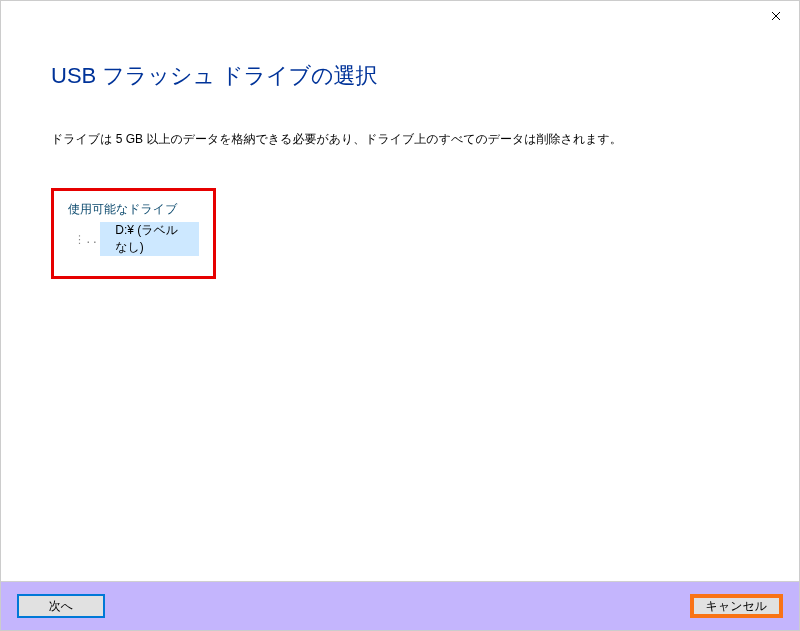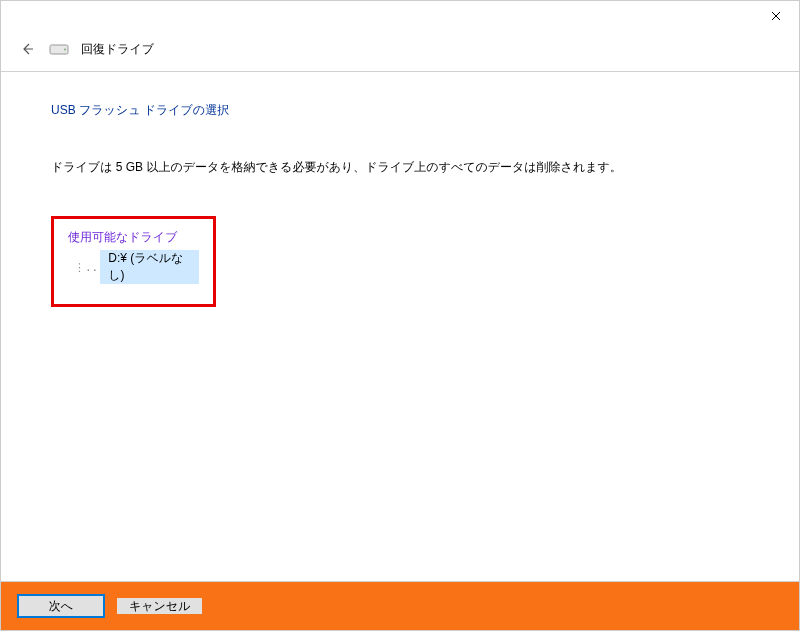--- a/index.html
+++ b/index.html
@@ -56,62 +56,62 @@
     }
     .header-title {
       font-size: 12px;
       color: #000;
     }
     .content {
       flex: 1;
       padding: 30px 50px;
     }
     .page-title {
-      font-size: 12px;
+      font-size: 22px;
       color: #003399;
       font-weight: normal;
       margin-bottom: 40px;
     }
     .description {
       font-size: 12px;
       color: #000;
       margin-bottom: 40px;
     }
     .highlight-box {
       border: 3px solid #e60000;
       padding: 10px 14px 20px 14px;
       width: 165px;
     }
     .drives-label {
       font-size: 12px;
-      color: #6d28d9;
+      color: #0c4a6e;
       margin-bottom: 4px;
     }
     .drive-tree-item {
       display: flex;
       align-items: center;
       gap: 2px;
       padding-left: 6px;
     }
     .tree-connector {
       color: #888;
       font-size: 11px;
       font-family: monospace;
     }
     .drive-item-text {
       background: #cde8ff;
-      padding: 0 8px;
+      padding: 0 15px;
       font-size: 12px;
     }
     .footer {
       border-top: 1px solid #d0d0d0;
-      background: #f97316;
+      background: #c4b5fd;
       padding: 12px 16px;
       display: flex;
-      justify-content: flex-start;
+      justify-content: space-between;
       gap: 8px;
     }
     .footer button {
       min-width: 88px;
       height: 24px;
       font-size: 12px;
       font-family: inherit;
       background: #e1e1e1;
       border: 4px solid #f97316;
       cursor: pointer;
@@ -126,34 +126,20 @@
 
 <div class="window">
   <div class="titlebar">
     <div class="close-btn">
       <svg viewBox="0 0 10 10">
         <path d="M1 1 L9 9 M9 1 L1 9" stroke="#000" stroke-width="1" fill="none"></path>
       </svg>
     </div>
   </div>
 
-  <div class="header">
-    <div class="back-btn">
-      <svg width="16" height="16" viewBox="0 0 16 16">
-        <path d="M10 3 L5 8 L10 13 M5 8 L14 8" stroke="#555" stroke-width="1.2" fill="none"></path>
-      </svg>
-    </div>
-    <span class="drive-icon">
-      <svg width="20" height="14" viewBox="0 0 20 14">
-        <rect x="1" y="3" width="18" height="9" rx="1.5" fill="#e8e8e8" stroke="#999" stroke-width="1"></rect>
-        <circle cx="16" cy="7.5" r="1" fill="#7a7"></circle>
-      </svg>
-    </span>
-    <span class="header-title">回復ドライブ</span>
-  </div>
 
   <div class="content">
     <h1 class="page-title">USB フラッシュ ドライブの選択</h1>
     <p class="description">ドライブは 5 GB 以上のデータを格納できる必要があり、ドライブ上のすべてのデータは削除されます。</p>
 
     <div class="highlight-box">
       <div class="drives-label">使用可能なドライブ</div>
       <div class="drive-tree-item">
         <span class="tree-connector">⋮..</span>
         <span class="drive-item-text">D:¥ (ラベルなし)</span>

